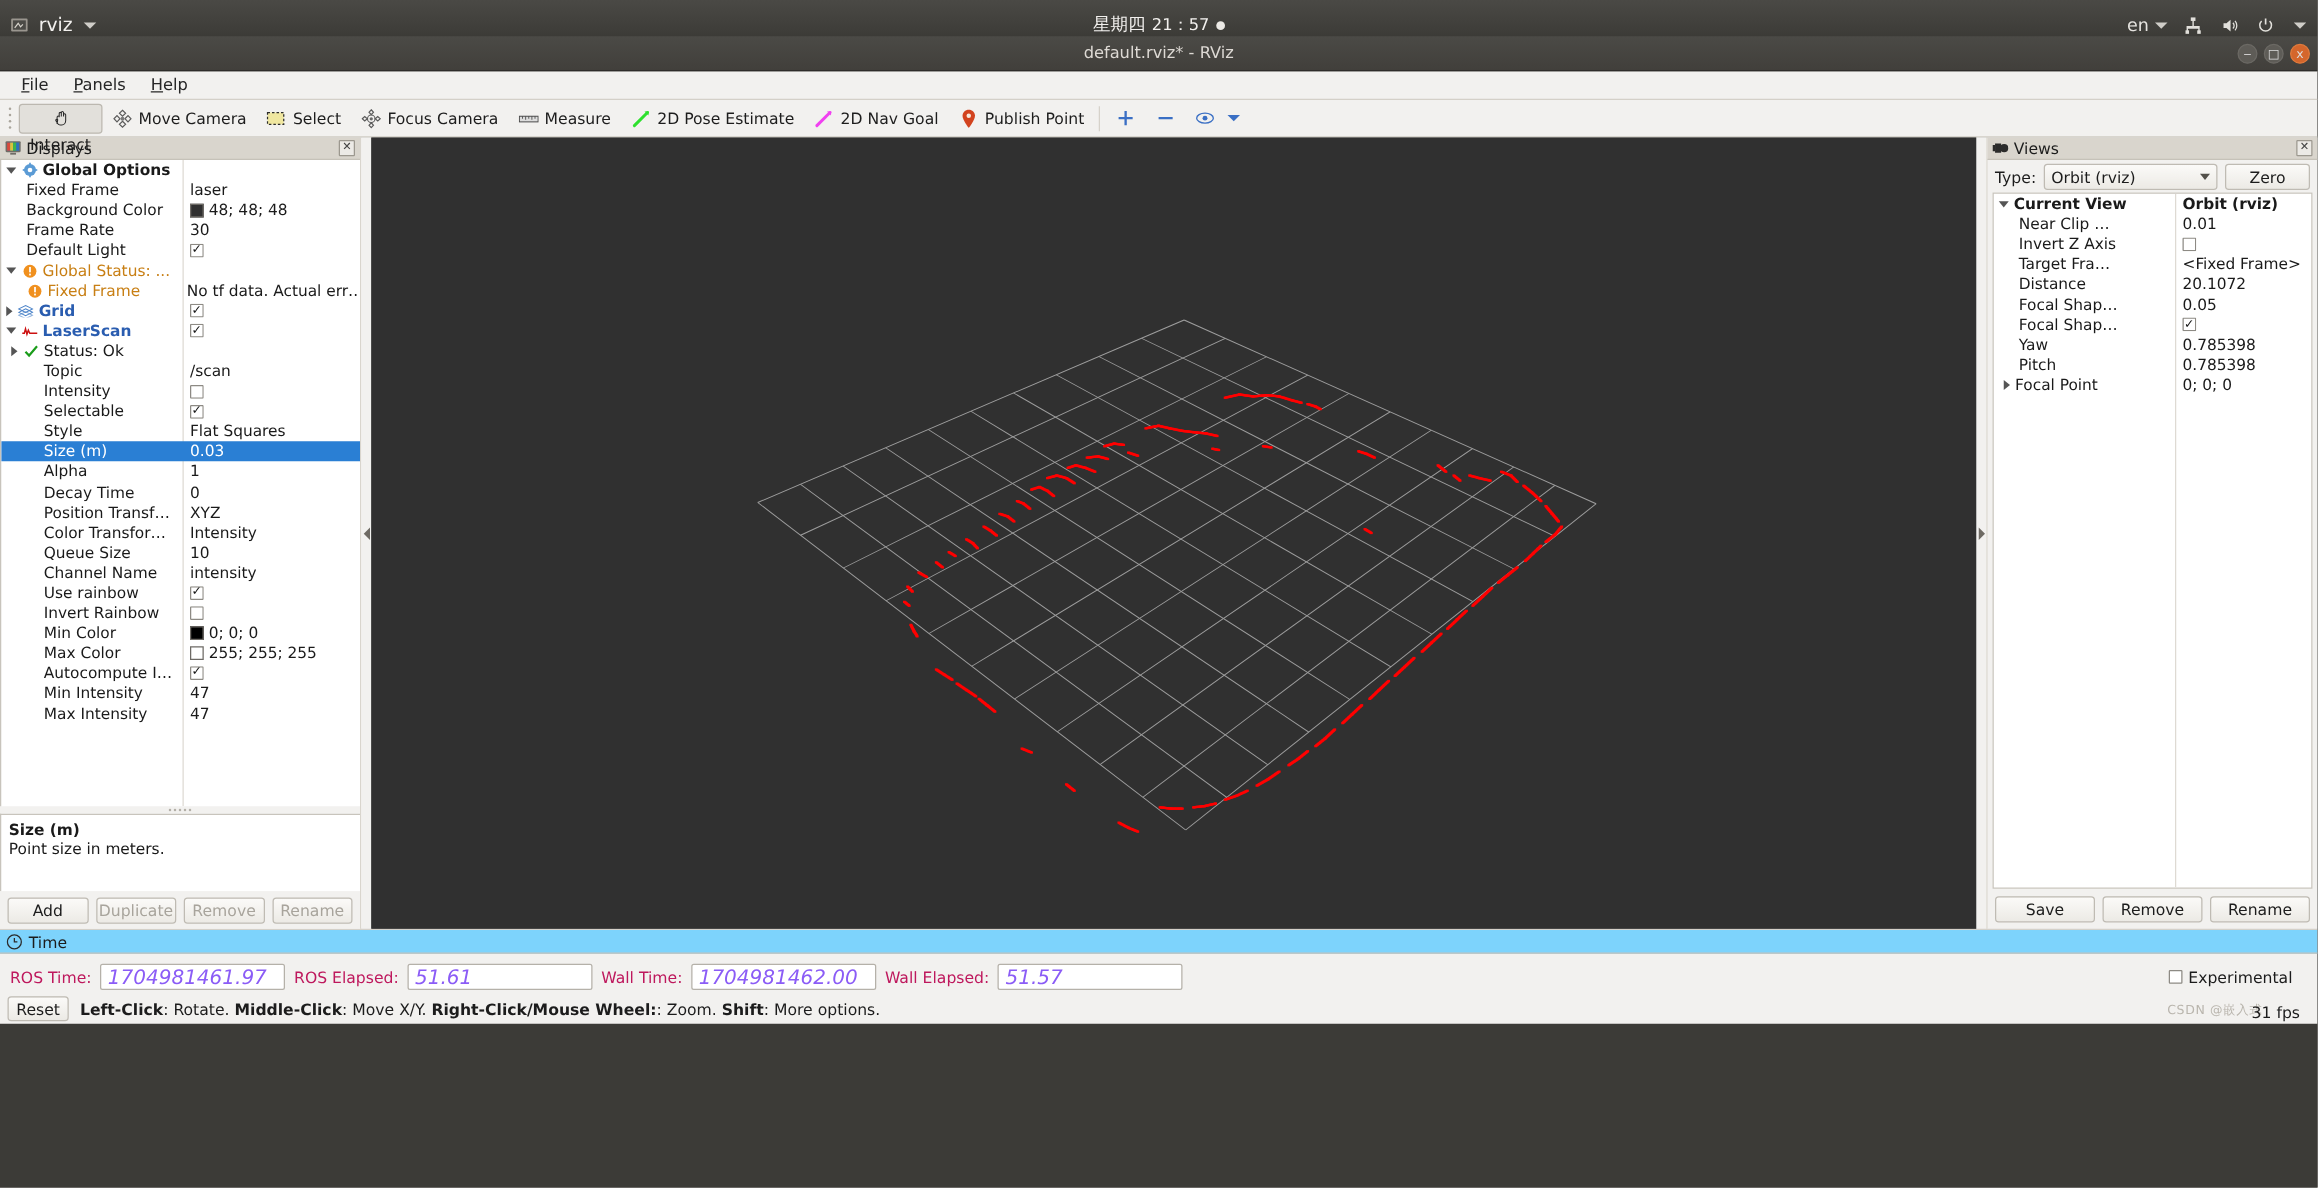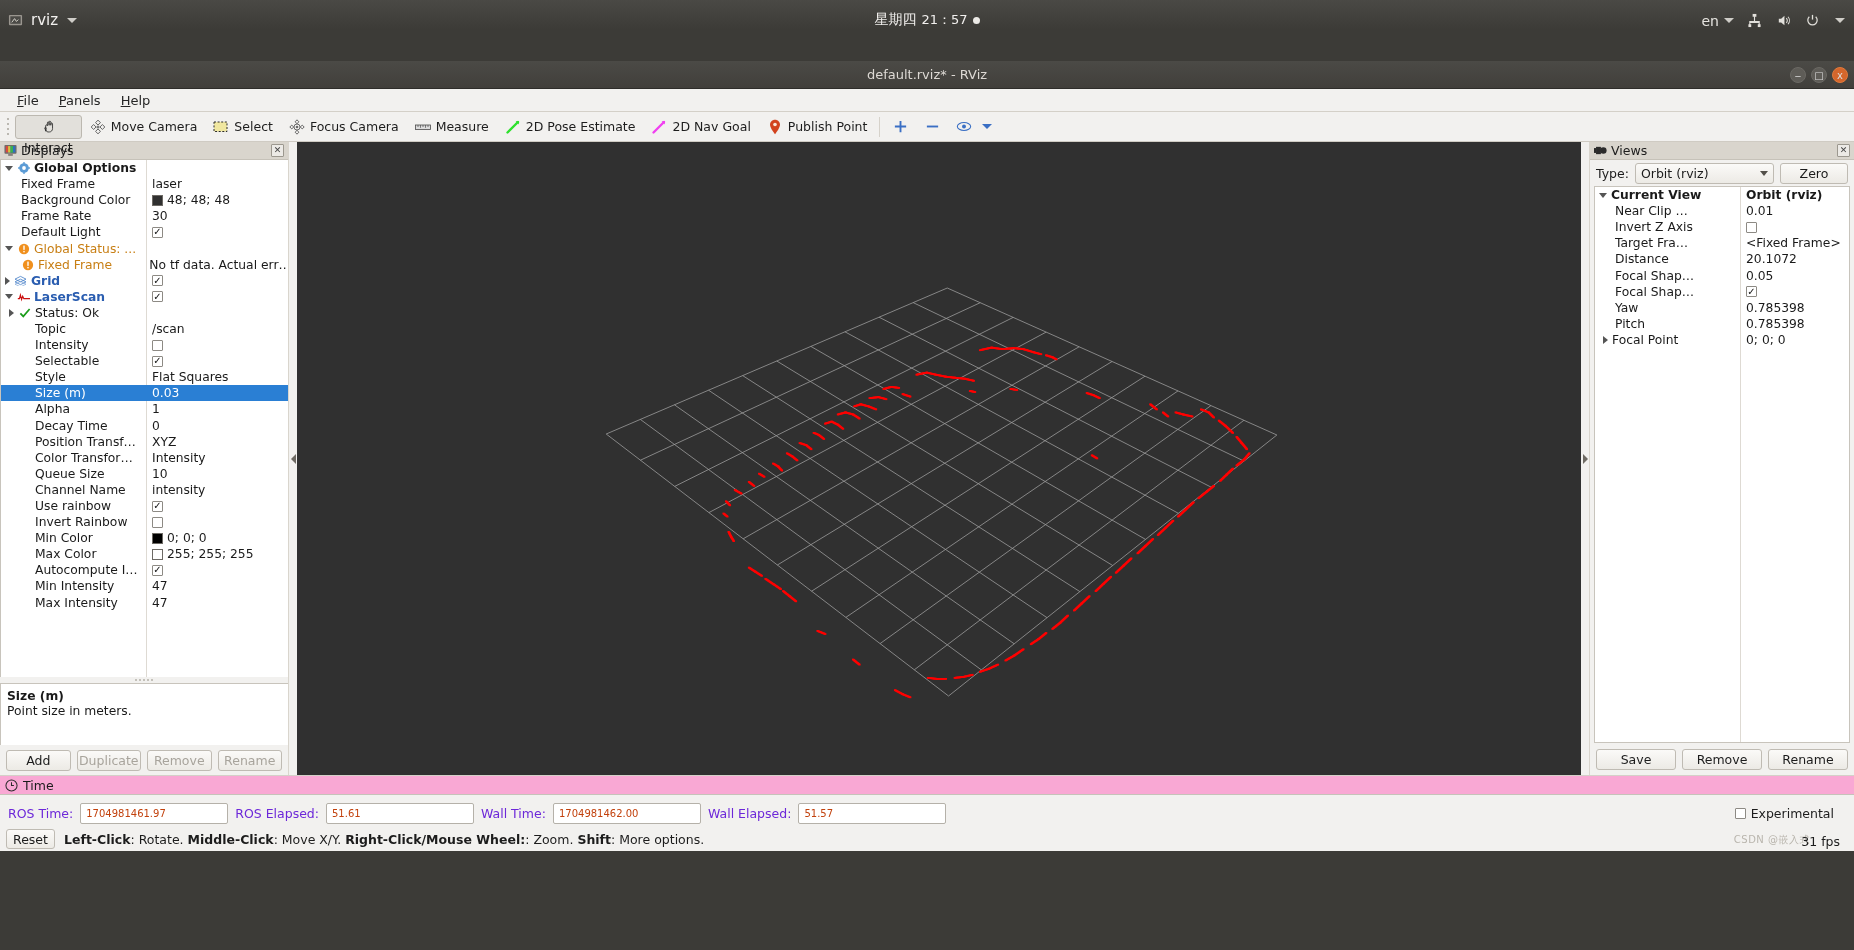--- a/index.html
+++ b/index.html
@@ -40,21 +40,21 @@
   .sys-lang { font-size:14px; display:flex; align-items:center; gap:3px;}
   .sys-ico { width:17px;height:17px; display:flex;align-items:center;justify-content:center;}
 
   
   .titlebar {
     height: 28px; width: 100%;
     background: linear-gradient(to bottom, #4b4a46 0%, #413f3b 100%);
     border-bottom: 1px solid #2e2d2a;
     display:flex; align-items:center; justify-content:center;
     position: relative;
-    color: #ddd9d4; font-size: 13px; margin-top: 32px;
+    color: #ddd9d4; font-size: 13px;
   }
   .win-btns { position:absolute; right:6px; top:0; height:28px; display:flex; align-items:center; gap:5px;}
   .win-btn {
     width:16px;height:16px;border-radius:50%;
     background:#5e5c57; color:#ddd; font-size:10px; line-height:16px; text-align:center;
     border:1px solid #6b6964;
   }
   .win-btn.close { background:#d4662c; border-color:#e07a3c;}
 
   
@@ -164,27 +164,27 @@
   .combo .cb-arrow { width:0;height:0;border-left:4px solid transparent;border-right:4px solid transparent;border-top:5px solid #53504a;}
   .zero-btn { width:68px;height:21px;border:1px solid #bfbbb3;border-radius:3px;
     background:linear-gradient(to bottom,#fbfaf8,#eceae5);
     display:flex;align-items:center;justify-content:center;font-size:12.5px;color:#1c1c1c;}
   .views-tree { flex:1; background:#fff; border:1px solid #c8c4bc; margin:0 4px; position:relative; overflow:hidden;}
   .views-tree .tree-col-div { left:145px; }
   .views-btnrow { height:32px; display:flex;align-items:center;gap:6px;padding:4px 6px;}
 
   
   .timepanel { background:#f2f1ef; border-top:1px solid #d4d0c8; }
-  .time-head { height:19px; background:#f9a8d4; display:flex;align-items:center;gap:5px;padding:0 5px;
+  .time-head { height:19px; background:#7dd3fc; display:flex;align-items:center;gap:5px;padding:0 5px;
     font-size:12.5px; color:#1c1c1c; border-bottom:1px solid #c6c2b9;}
   .time-fields { height:32px; display:flex;align-items:center; gap:7px; padding:4px 8px 0 8px; }
-  .tf-label { font-size:12.5px;color:#6d28d9; white-space:nowrap;text-align:right;}
+  .tf-label { font-size:12.5px;color:#be185d; white-space:nowrap;text-align:right;}
   .tf-input {
     height:21px; border:1px solid #b5b1a9; background:#fff; border-radius:2px;
-    display:flex;align-items:center; padding:0 5px; font-size:10px;color:#c2410c;
+    display:flex;align-items:center; padding:0 5px; font-size:16px;color:#8b5cf6;font-style:italic;
   }
   .exp-wrap { margin-left:auto; display:flex;align-items:center;gap:5px;font-size:12.5px;color:#1c1c1c; padding-right:12px;}
   .statusbar {
     height:24px; display:flex;align-items:center;gap:9px;padding:0 6px;
     font-size:12.5px; color:#1c1c1c; position:relative;
   }
   .reset-btn { width:49px;height:20px;border:1px solid #bfbbb3;border-radius:3px;
     background:linear-gradient(to bottom,#fbfaf8,#eceae5);
     display:flex;align-items:center;justify-content:center;font-size:12.5px;}
   .hint b { font-weight:bold; }

